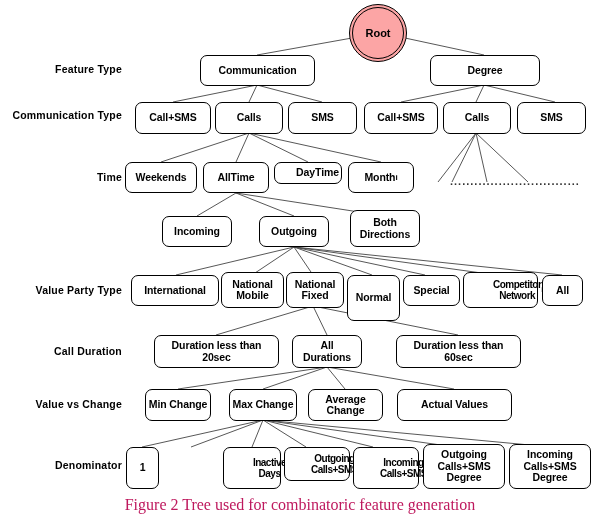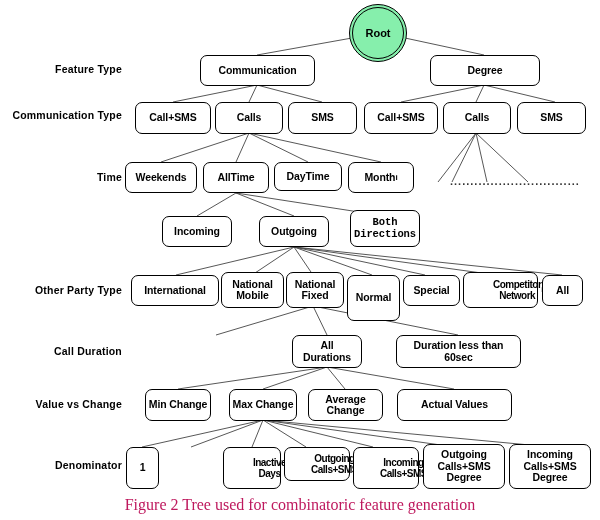--- a/index.html
+++ b/index.html
@@ -41,21 +41,21 @@
     z-index:2;
   }
   .node.tight{letter-spacing:-0.5px;font-size:10px;padding-left:37px;}
   .node .sub{font-size:8px;vertical-align:sub;font-weight:bold;}
   .root{
     position:absolute;
     box-sizing:border-box;
     width:58px;height:58px;
     border-radius:50%;
     border:1px solid #000;
-    background:#86efac;
+    background:#fca5a5;
     display:flex;align-items:center;justify-content:center;
     font-family:"Liberation Sans", sans-serif;
     font-weight:bold;font-size:11px;color:#000;
     z-index:3;
   }
   .root::before{
     content:"";
     position:absolute;
     left:2px;top:2px;right:2px;bottom:2px;
     border:1px solid #000;
@@ -136,21 +136,21 @@
       <path d="M 263 420 L 306 447"></path>
       <path d="M 263 420 L 373 447"></path>
       <path d="M 263 420 L 455 447"></path>
       <path d="M 263 420 L 551 447"></path>
     </g>
   </svg>
 
   <div class="row-label" style="left:10px;top:63px;width:112px;">Feature Type</div>
   <div class="row-label" style="left:2px;top:109px;width:120px;">Communication Type</div>
   <div class="row-label" style="left:10px;top:171px;width:112px;">Time</div>
-  <div class="row-label" style="left:4px;top:284px;width:118px;">Other Party Type</div>
+  <div class="row-label" style="left:4px;top:284px;width:118px;">Value Party Type</div>
   <div class="row-label" style="left:10px;top:345px;width:112px;">Call Duration</div>
   <div class="row-label" style="left:4px;top:398px;width:118px;">Value vs Change</div>
   <div class="row-label" style="left:10px;top:459px;width:112px;">Denominator</div>
 
   <div class="root" style="left:349px;top:4px;">
     <span>Root</span>
   </div>
 
   <div class="node" style="left:200px;top:55px;width:115px;height:31px;">
     <span>Communication</span>
@@ -178,37 +178,37 @@
   <div class="node" style="left:517px;top:102px;width:69px;height:32px;">
     <span>SMS</span>
   </div>
 
   <div class="node" style="left:125px;top:162px;width:72px;height:31px;">
     <span>Weekends</span>
   </div>
   <div class="node" style="left:203px;top:162px;width:66px;height:31px;">
     <span>AllTime</span>
   </div>
-  <div class="node" style="left:274px;top:162px;width:68px;height:29px;">
+  <div class="node" style="left:274px;top:162px;width:68px;height:22px;justify-content:flex-end;">
     <span>DayTime</span>
   </div>
   <div class="node" style="left:348px;top:162px;width:66px;height:31px;">
     <span>Month</span>
       <span class="sub">i</span>
   </div>
 
   <div class="ellipsis-dots" style="left:450px;top:175px;">................................</div>
 
   <div class="node" style="left:162px;top:216px;width:70px;height:31px;">
     <span>Incoming</span>
   </div>
   <div class="node" style="left:259px;top:216px;width:70px;height:31px;">
     <span>Outgoing</span>
   </div>
-  <div class="node" style="left:350px;top:210px;width:70px;height:37px;font-family:Liberation Mono, monospace;">
+  <div class="node" style="left:350px;top:210px;width:70px;height:37px;">
     <span>Both Directions</span>
   </div>
 
   <div class="node" style="left:131px;top:275px;width:88px;height:31px;">
     <span>International</span>
   </div>
   <div class="node" style="left:221px;top:272px;width:63px;height:36px;">
     <span>National Mobile</span>
   </div>
   <div class="node" style="left:286px;top:272px;width:58px;height:36px;">
@@ -221,20 +221,23 @@
     <span>Special</span>
   </div>
   <div class="node tight" style="left:463px;top:272px;width:75px;height:36px;">
     <span>Competitor Network</span>
       <span class="sub">i</span>
   </div>
   <div class="node" style="left:542px;top:275px;width:41px;height:31px;">
     <span>All</span>
   </div>
 
+  <div class="node" style="left:154px;top:335px;width:125px;height:33px;">
+    <span>Duration less than 20sec</span>
+  </div>
   <div class="node" style="left:292px;top:335px;width:70px;height:33px;">
     <span>All Durations</span>
   </div>
   <div class="node" style="left:396px;top:335px;width:125px;height:33px;">
     <span>Duration less than 60sec</span>
   </div>
 
   <div class="node" style="left:145px;top:389px;width:66px;height:32px;">
     <span>Min Change</span>
   </div>

